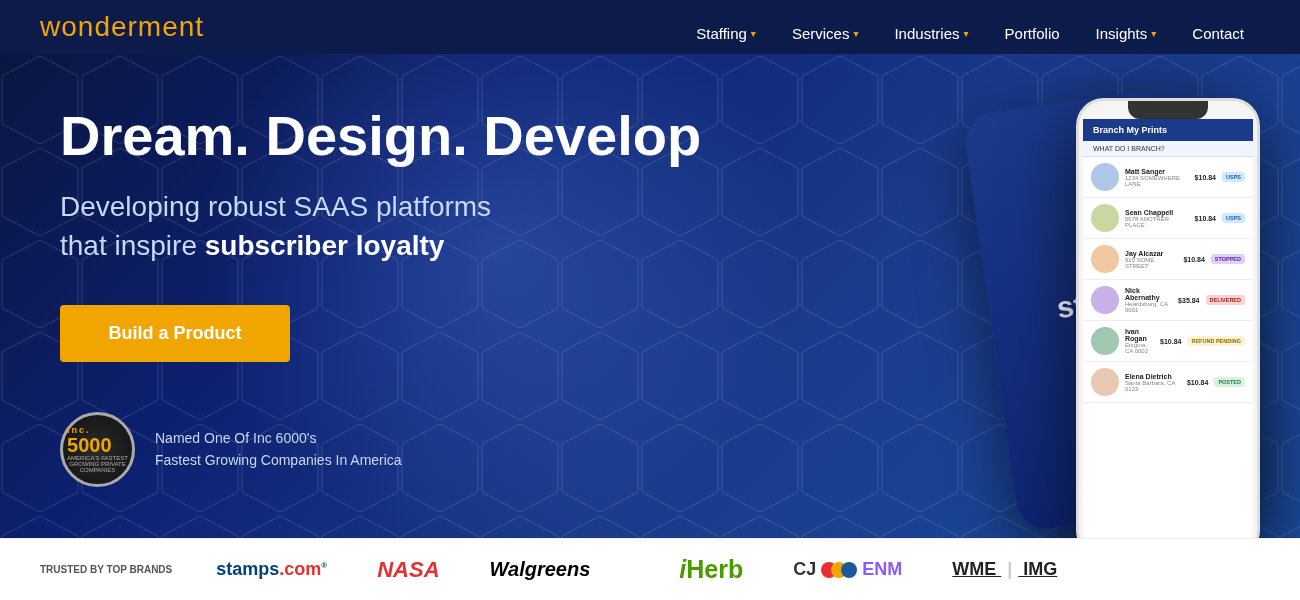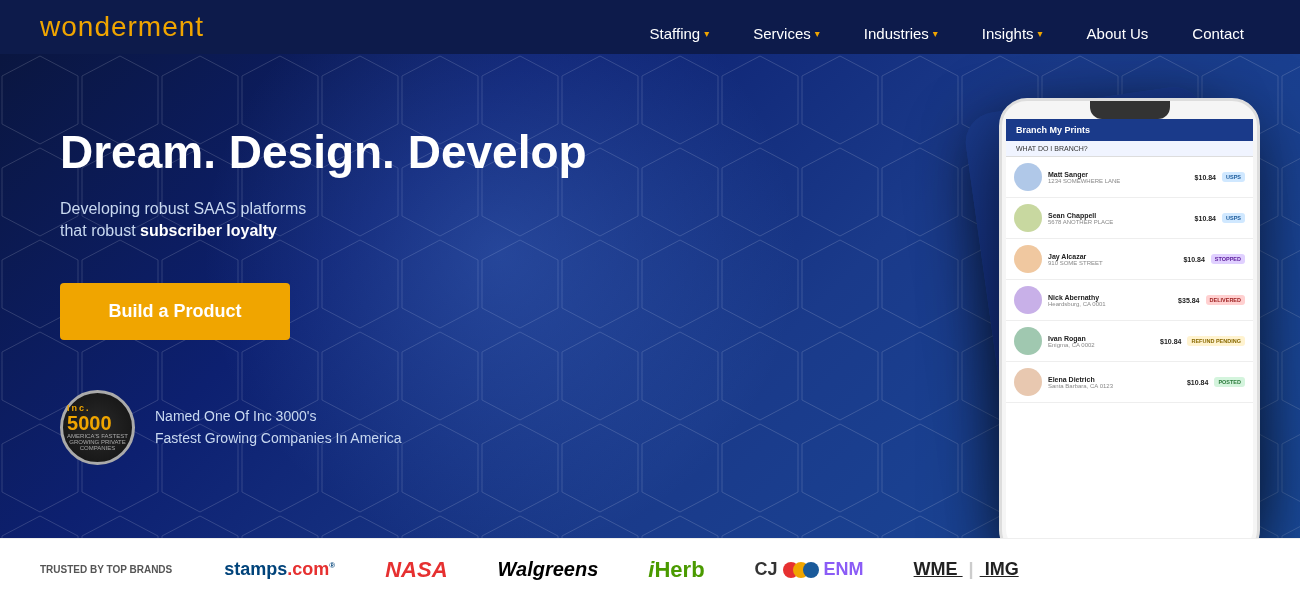--- a/index.html
+++ b/index.html
@@ -19,21 +19,21 @@
     .logo {
       color: #fff;
       font-size: 28px;
       font-weight: 300;
       letter-spacing: 1px;
     }
     .logo span { color: #f0a500; }
     .nav-links {
       display: flex;
       align-items: center;
-      gap: 12px;
+      gap: 4px;
       list-style: none;
       margin-top: 12px;
     }
     .nav-links li {
       padding: 0 16px;
       height: 54px;
       display: flex;
       align-items: center;
       cursor: pointer;
       color: #fff;
@@ -79,28 +79,28 @@
       pointer-events: none;
     }
 
     .hero-content {
       position: relative;
       z-index: 5;
       max-width: 650px;
     }
     .hero-title {
       color: #fff;
-      font-size: 46px;
+      font-size: 56px;
       font-weight: 800;
       line-height: 1.1;
       margin-bottom: 20px;
     }
     .hero-sub {
       color: #c8d8f0;
-      font-size: 16px;
+      font-size: 28px;
       font-weight: 400;
       line-height: 1.4;
       margin-bottom: 40px;
     }
     .hero-sub strong { color: #fff; font-weight: 700; }
 
     .hero-buttons {
       display: flex;
       gap: 12px;
       margin-bottom: 50px;
@@ -174,21 +174,21 @@
       border-radius: 30px;
       position: absolute;
       right: 30px;
       bottom: 40px;
       transform: rotate(-8deg);
       box-shadow: 0 20px 60px rgba(0,0,0,0.5);
       overflow: hidden;
     }
 
     .phone-front {
-      width: 261px;
+      width: 184px;
       height: 460px;
       background: #f5f5f5;
       border-radius: 28px;
       position: relative;
       box-shadow: 0 25px 70px rgba(0,0,0,0.6);
       overflow: hidden;
       border: 3px solid #ddd;
     }
     .phone-notch {
       width: 80px;
@@ -250,21 +250,21 @@
     .badge-dark { background: #e0d0ff; color: #5a1a9a; }
     .screen-amount { font-size: 7px; font-weight: 700; color: #222; }
 
     
     .brands-bar {
       background: #fff;
       height: 62px;
       display: flex;
       align-items: center;
       padding: 0 40px;
-      gap: 12px;
+      gap: 4px;
       border-top: 1px solid #eee;
     }
     .trusted-label {
       font-size: 10px;
       font-weight: 700;
       color: #555;
       text-transform: uppercase;
       line-height: 1.3;
       margin-right: 40px;
       min-width: 70px;
@@ -278,21 +278,21 @@
     .brand-item {
       font-size: 18px;
       font-weight: 700;
       color: #333;
       white-space: nowrap;
     }
     .brand-stamps { color: #00437a; }
     .brand-stamps span { color: #e63030; }
     .brand-nasa { color: #e63030; font-size: 22px; font-style: italic; font-weight: 900; }
     .brand-walgreens { color: #000000; font-size: 20px; font-style: italic; }
-    .brand-iherb { color: #4a9a00; font-size: 22px; }
+    .brand-iherb { color: #4a9a00; font-size: 25px; margin-left: 39px; }
     .brand-iherb span { color: #333; }
     .brand-cjenm {
       display: flex;
       align-items: center;
       gap: 2px;
     }
     .cj-circle-r { width: 16px; height: 16px; background: #e63030; border-radius: 50%; display: inline-block; }
     .cj-circle-y { width: 16px; height: 16px; background: #f0a500; border-radius: 50%; display: inline-block; margin-left: -6px; }
     .cj-circle-b { width: 16px; height: 16px; background: #1a5a9a; border-radius: 50%; display: inline-block; margin-left: -6px; }
     .brand-wme { font-size: 18px; font-weight: 700; color: #222; text-decoration: underline; }
@@ -302,22 +302,22 @@
 <body>
 
 <nav class="navbar">
   <div class="logo">
     <span>w<span style="color:#f0a500">o</span>nderment</span>
   </div>
   <ul class="nav-links" id="nav-links-el">
   <li>Staffing<span class="chevron"> ▾</span></li>
       <li>Services<span class="chevron"> ▾</span></li>
       <li>Industries<span class="chevron"> ▾</span></li>
+      <li>Portfolio</li>
       <li>Insights<span class="chevron"> ▾</span></li>
-      <li>About Us</li>
       <li>Contact</li>
     </ul>
 </nav>
 
 <section class="hero">
   <div class="hex-pattern">
     <svg viewBox="0 0 1300 484" xmlns="http://www.w3.org/2000/svg">
       <defs>
         <pattern id="hex" x="0" y="0" width="80" height="92" patternUnits="userSpaceOnUse">
           <polygon points="40,2 78,22 78,70 40,90 2,70 2,22" fill="none" stroke="#fff" stroke-width="1"></polygon>
@@ -325,37 +325,37 @@
       </defs>
       <rect width="1300" height="484" fill="url(#hex)"></rect>
     </svg>
   </div>
   <div class="glow"></div>
 
   <div class="hero-content">
     <h1 class="hero-title">Dream. Design. Develop</h1>
     <p class="hero-sub">
       <span>Developing robust SAAS platforms</span><br>
-      <span>that robust </span><strong>subscriber loyalty</strong>
+      <span>that inspire </span><strong>subscriber loyalty</strong>
     </p>
 
     <div class="hero-buttons">
       <button class="btn-primary">Build a Product</button>
     </div>
 
     <div class="hero-badge">
       <div class="inc-badge">
         <div class="inc-inner">
           <span class="inc-inc">Inc.</span>
           <span class="inc-5000">5000</span>
           <span class="inc-sub">AMERICA'S FASTEST<br>GROWING PRIVATE<br>COMPANIES</span>
         </div>
       </div>
       <div class="badge-text">
-        <p>Named One Of Inc 3000's</p>
+        <p>Named One Of Inc 6000's</p>
         <p>Fastest Growing Companies In America</p>
       </div>
     </div>
   </div>
 
   <div class="phone-container">
     <div class="phone-back">
       <div style="position:absolute;top:50%;left:50%;transform:translate(-50%,-50%);text-align:center;">
         <div style="color:#fff;font-size:30px;font-weight:800;">stamps</div>
         <div style="color:#fff;font-size:16px;font-weight:400;margin-top:-4px;">.com<sup style="font-size:8px;">®</sup></div>

